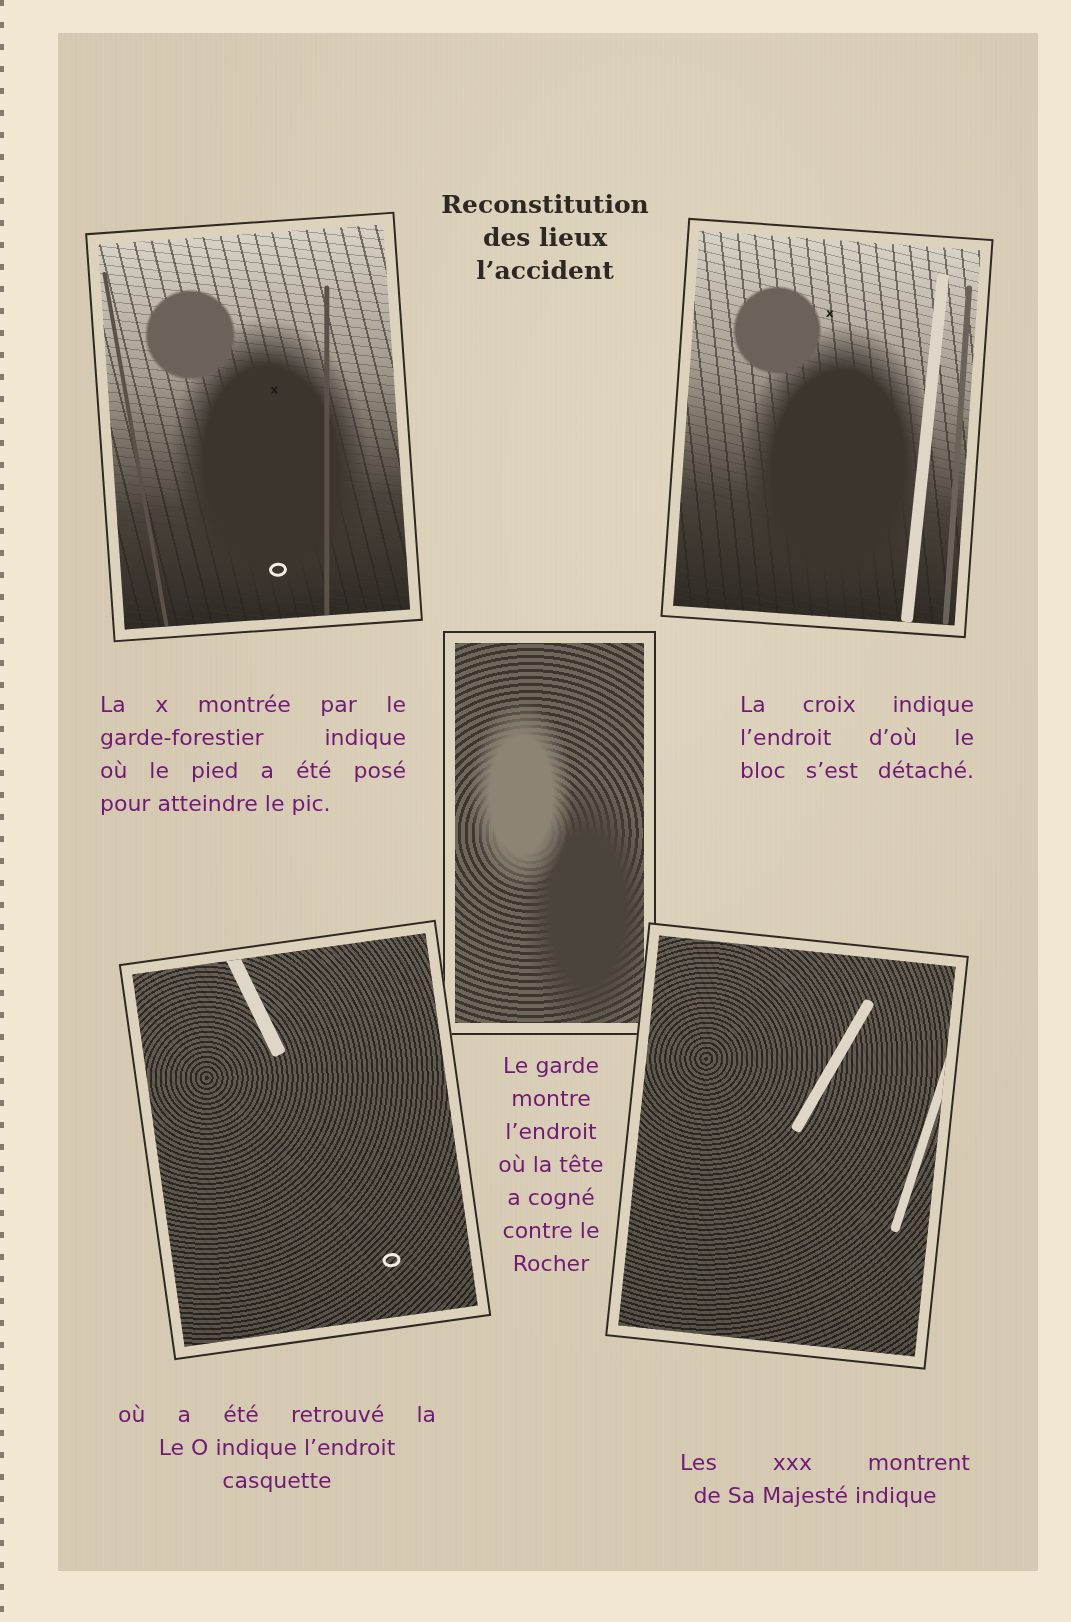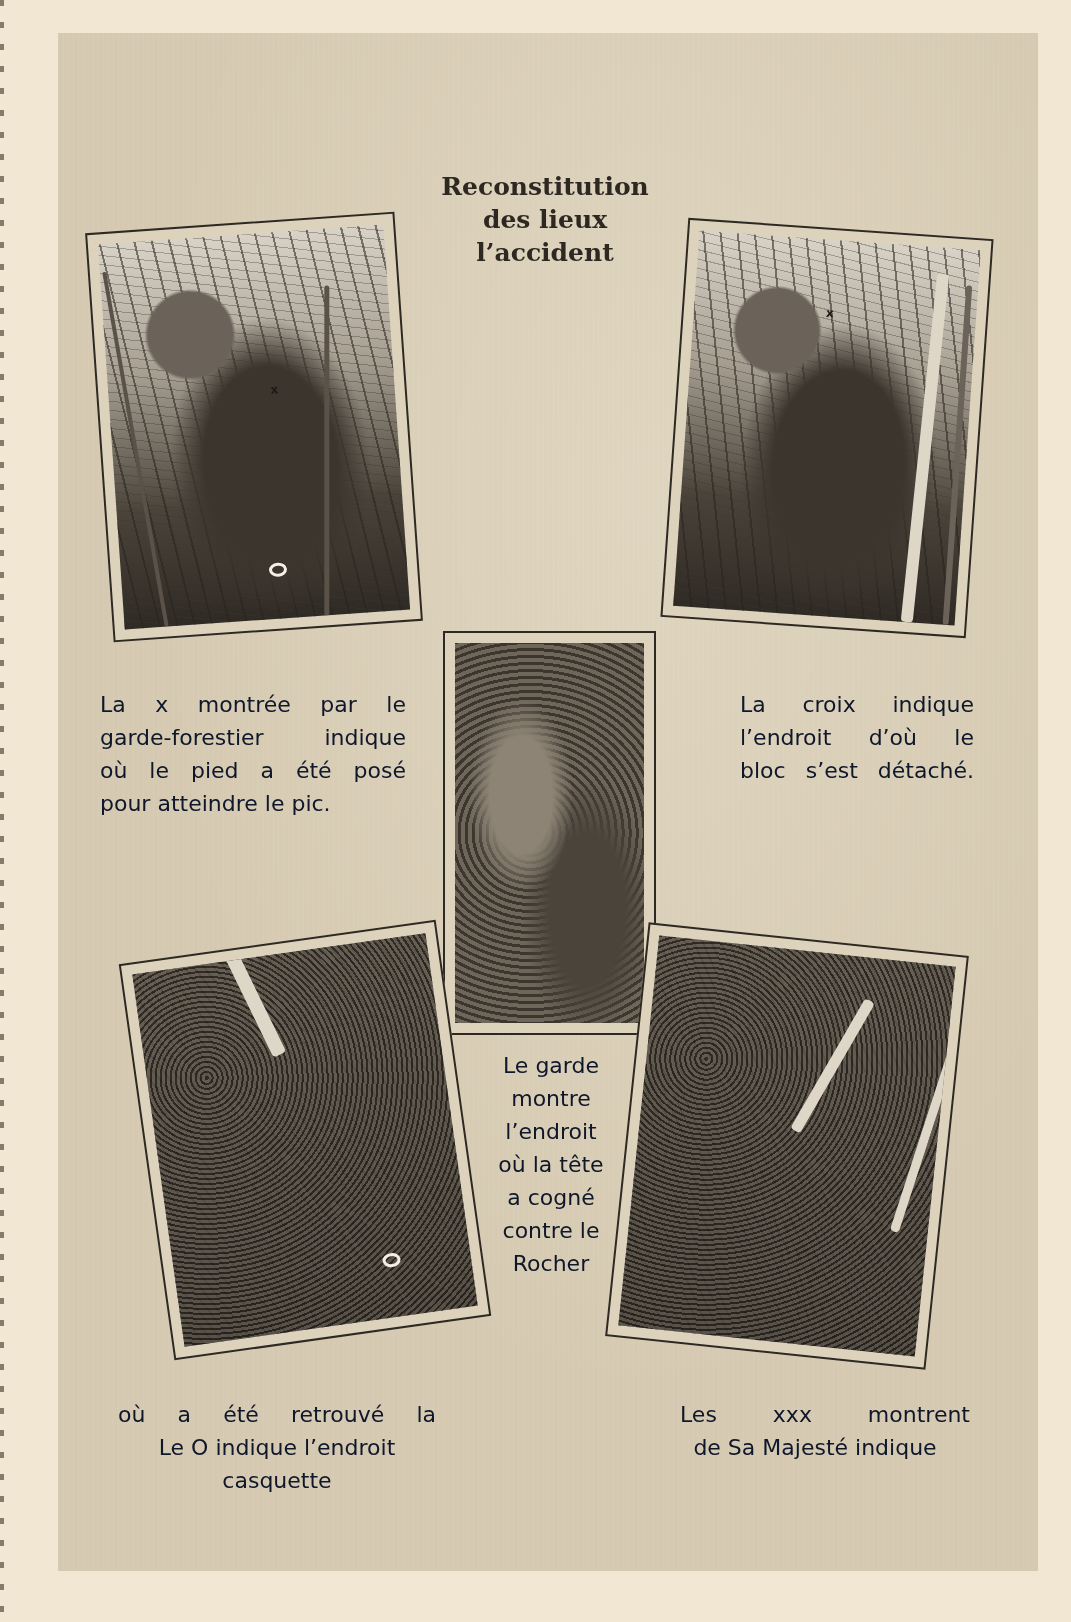--- a/index.html
+++ b/index.html
@@ -14,21 +14,21 @@
     opacity: .6;
   }
   .panel {
     position: absolute; left: 58px; top: 33px; width: 980px; height: 1538px;
     background: #d5c9b1;
     background-image:
       repeating-linear-gradient(90deg, rgba(255,255,255,.05) 0 1px, transparent 1px 5px),
       radial-gradient(ellipse at 60% 30%, rgba(255,250,235,.25), transparent 60%);
   }
   .title {
-    position: absolute; left: 400px; top: 170px; width: 290px;
+    position: absolute; left: 400px; top: 188px; width: 290px;
     text-align: center;
     font-family: "DejaVu Serif", serif; font-weight: bold;
     color: #2e2822; font-size: 25px; line-height: 33px;
   }
   .title div { white-space: nowrap; }
 
   .frame {
     position: absolute;
     border: 2px solid #2f2923;
     background: #ddd2bc;
@@ -66,21 +66,21 @@
   }
   .marker-o {
     position: absolute; width: 18px; height: 14px; border-radius: 50%;
     border: 3px solid #f4efe4; box-sizing: border-box;
   }
   .marker-x {
     position: absolute; color: #1e1a16; font-weight: bold; font-size: 12px;
   }
 
   .caption {
-    position: absolute; color: #0f172a;
+    position: absolute; color: #701a75;
     font-family: "DejaVu Sans", sans-serif;
     font-size: 22px; line-height: 33px;
     text-align: center; white-space: nowrap;
   }
   .caption div { white-space: nowrap; }
   .cap-just div { text-align: justify; text-align-last: justify; }
 </style>
 </head>
 <body>
 
@@ -152,15 +152,15 @@
   <div>Rocher</div>
 </div>
 
 <div class="caption" style="left:118px; top:1398px; width:318px;">
   <div style="text-align:justify; text-align-last:justify;">où a été retrouvé la</div>
   <div>Le O indique l’endroit</div>
   <div>casquette</div>
 </div>
 
 <div class="caption" style="left:660px; top:1398px; width:310px;">
-  <div style="text-align:justify; text-align-last:justify; padding-left:20px;">Les xxx montrent</div>
+  <div style="text-align:justify; text-align-last:justify; padding-left:20px;margin-top:48px;">Les xxx montrent</div>
   <div>de Sa Majesté indique</div>
 </div>
 
 </body></html>

